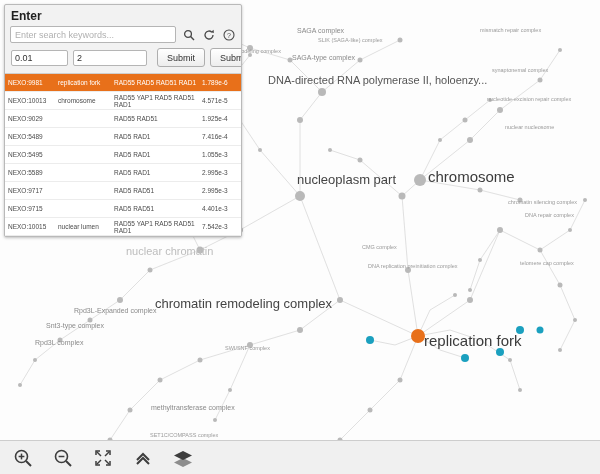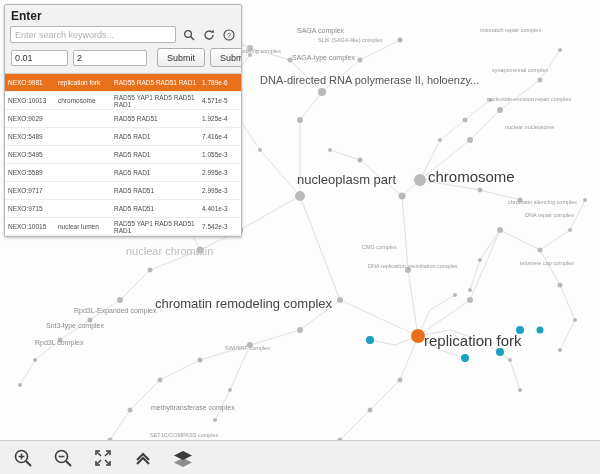--- a/index.html
+++ b/index.html
@@ -339,21 +339,21 @@
       <circle cx="500" cy="352" r="4" fill="#1ba0bf"></circle>
       <circle cx="520" cy="330" r="4" fill="#1ba0bf"></circle>
       <circle cx="540" cy="330" r="3.5" fill="#1ba0bf"></circle>
     </g>
   </svg>
 
   <div class="node-label label-xl" style="left:424px;top:332px">replication fork</div>
   <div class="node-label label-xl" style="left:428px;top:168px">chromosome</div>
   <div class="node-label label-lg" style="left:297px;top:172px">nucleoplasm part</div>
   <div class="node-label label-lg" style="left:155px;top:296px">chromatin remodeling complex</div>
-  <div class="node-label label-md" style="left:260px;top:74px">DNA-directed RNA polymerase II, holoenzy...</div>
+  <div class="node-label label-md" style="left:268px;top:74px">DNA-directed RNA polymerase II, holoenzy...</div>
   <div class="node-label label-sm" style="left:292px;top:54px">SAGA-type complex</div>
   <div class="node-label label-sm" style="left:297px;top:27px">SAGA complex</div>
   <div class="node-label label-xs" style="left:318px;top:37px">SLIK (SAGA-like) complex</div>
   <div class="node-label label-xs" style="left:206px;top:48px">chromatin remodeling complex</div>
   <div class="node-label label-xs" style="left:368px;top:263px">DNA replication preinitiation complex</div>
   <div class="node-label label-xs" style="left:362px;top:244px">CMG complex</div>
   <div class="node-label label-xs" style="left:487px;top:96px">nucleotide-excision repair complex</div>
   <div class="node-label label-xs" style="left:508px;top:199px">chromatin silencing complex</div>
   <div class="node-label label-xs" style="left:525px;top:212px">DNA repair complex</div>
   <div class="node-label label-xs" style="left:505px;top:124px">nuclear nucleosome</div>

